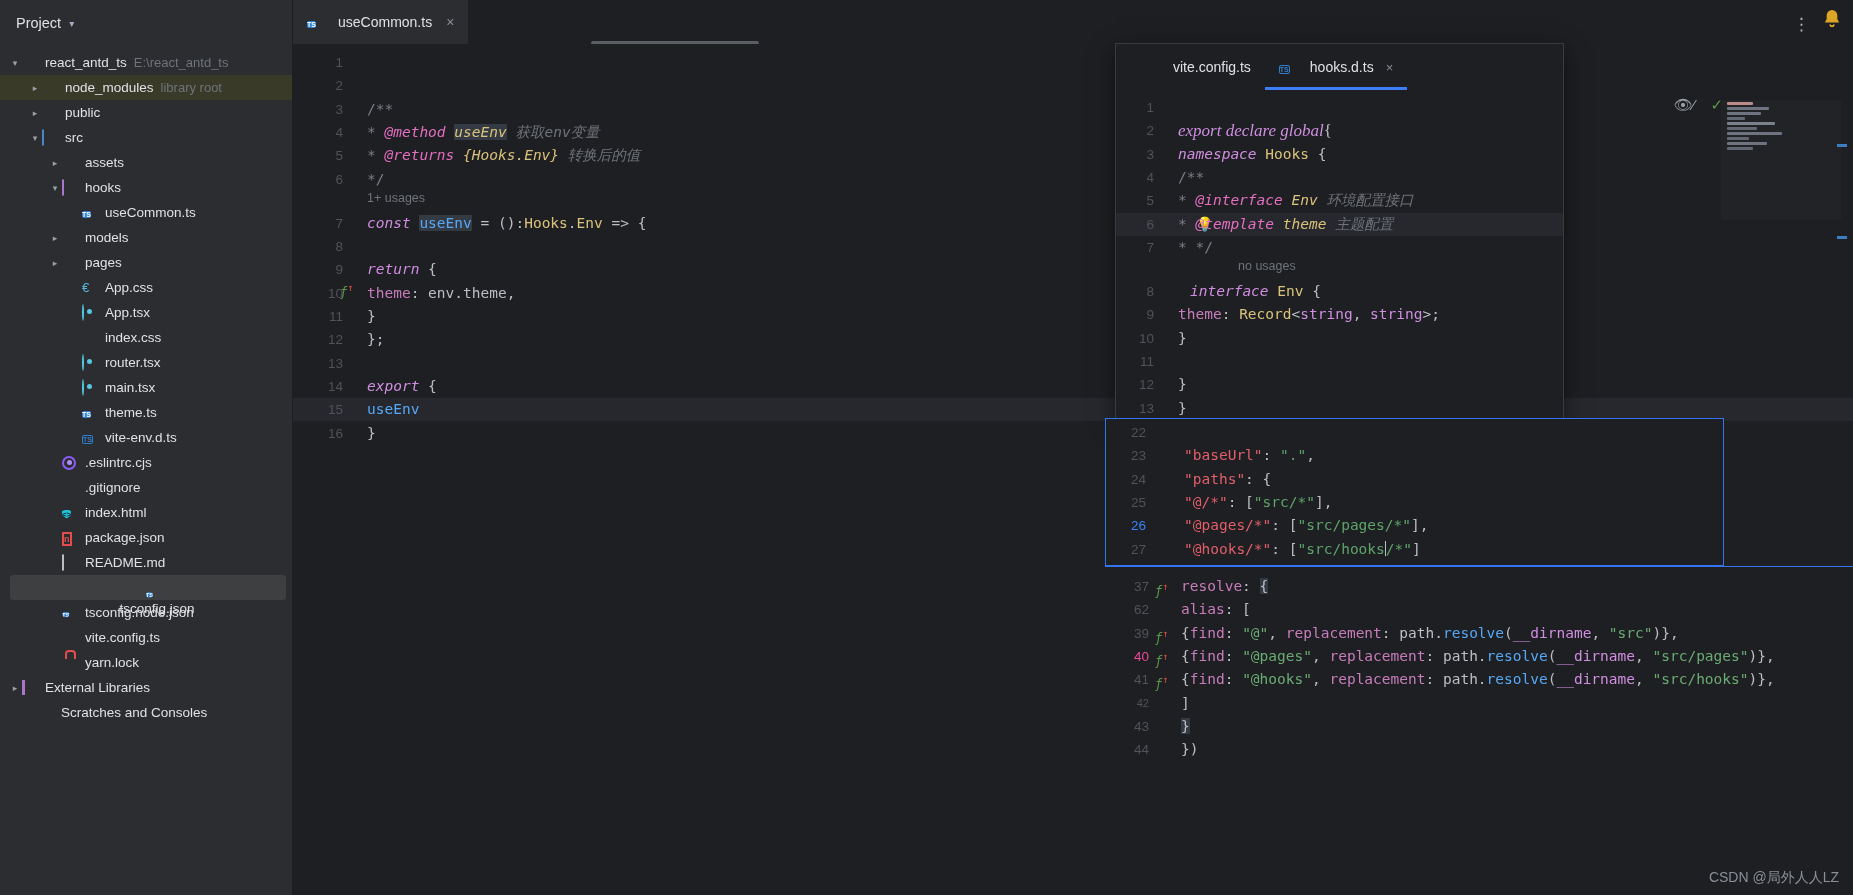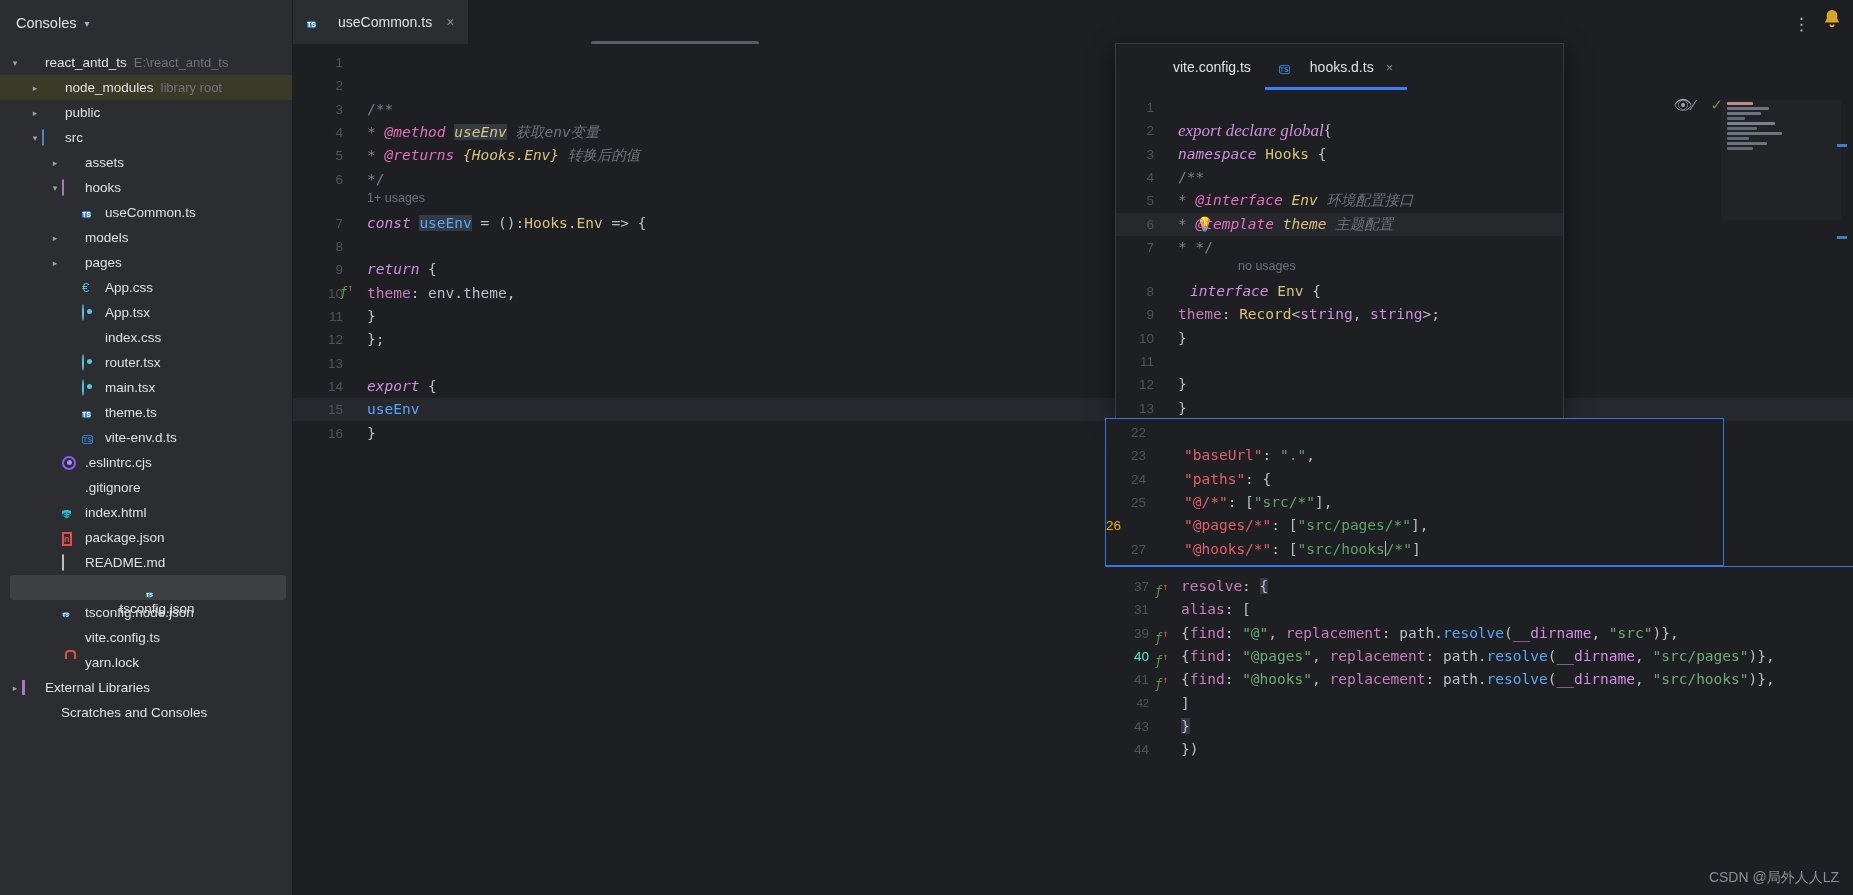--- a/index.html
+++ b/index.html
@@ -155,21 +155,21 @@
   .caret { display:inline-block; width:1px; height:15px; background:#b9c2cc; vertical-align:-2px;}
   .scrollbar-tab { position:absolute; left:298px; top:41px; width:168px; height:4px; background:#5a5d63; border-radius:2px;}
 </style>
 </head>
 <body>
 
 <div class="app">
 
   <div class="sidebar">
     <div class="sidebar-header">
-      <span>Consoles</span>
+      <span>Project</span>
       <span class="chev">▾</span>
     </div>
     <div class="tree" id="tree">
         <div class="row" style="padding-left: 8px;">
           <span class="arrow">▾</span>
           <span class="ico"><span class="ic-folder teal"></span></span>
           <span class="lbl">react_antd_ts</span>
           <span class="sub">E:\react_antd_ts</span>
         </div>
         <div class="row sel-node" style="padding-left: 28px;">
@@ -498,21 +498,21 @@
           </div>
           <div style="position: absolute; left: 0px; right: 0px; top: 48.6px; height: 23.3px;">
             <span style="position:absolute;left:0;width:40px;text-align:right;color:#4f5358;font-family:'Liberation Sans',sans-serif;font-size:13.5px;line-height:23.3px;">24</span>
             <span style="position:absolute;left:78px;line-height:23.3px;font-family:'DejaVu Sans Mono',monospace;font-size:14.5px;"><span class="jsonkey">    "paths"</span><span class="plain">: {</span></span>
           </div>
           <div style="position: absolute; left: 0px; right: 0px; top: 71.9px; height: 23.3px;">
             <span style="position:absolute;left:0;width:40px;text-align:right;color:#4f5358;font-family:'Liberation Sans',sans-serif;font-size:13.5px;line-height:23.3px;">25</span>
             <span style="position:absolute;left:78px;line-height:23.3px;font-family:'DejaVu Sans Mono',monospace;font-size:14.5px;"><span class="jsonkey">      "@/*"</span><span class="plain">: [</span><span class="jsonstr">"src/*"</span><span class="plain">],</span></span>
           </div>
           <div style="position: absolute; left: 0px; right: 0px; top: 95.2px; height: 23.3px;">
-            <span style="position:absolute;left:0;width:40px;color:#eab308;font-family:'Liberation Sans',sans-serif;font-size:13.5px;line-height:23.3px;">26</span>
+            <span style="position:absolute;left:0;width:40px;text-align:right;color:#3b82f6;font-family:'Liberation Sans',sans-serif;font-size:13.5px;line-height:23.3px;">26</span>
             <span style="position:absolute;left:78px;line-height:23.3px;font-family:'DejaVu Sans Mono',monospace;font-size:14.5px;"><span class="jsonkey">      "@pages/*"</span><span class="plain">: [</span><span class="jsonstr">"src/pages/*"</span><span class="plain">],</span></span>
           </div>
           <div style="position: absolute; left: 0px; right: 0px; top: 118.5px; height: 23.3px;">
             <span style="position:absolute;left:0;width:40px;text-align:right;color:#4f5358;font-family:'Liberation Sans',sans-serif;font-size:13.5px;line-height:23.3px;">27</span>
             <span style="position:absolute;left:78px;line-height:23.3px;font-family:'DejaVu Sans Mono',monospace;font-size:14.5px;"><span class="jsonkey">      "@hooks/*"</span><span class="plain">: [</span><span class="jsonstr">"src/hooks</span><span class="caret"></span><span class="jsonstr">/*"</span><span class="plain">]</span></span>
           </div>
           <div style="position: absolute; left: 0px; right: 0px; top: 141.8px; height: 23.3px;">
             <span style="position:absolute;left:0;width:40px;text-align:right;color:#4f5358;font-family:'Liberation Sans',sans-serif;font-size:13.5px;line-height:23.3px;">28</span>
             <span style="position:absolute;left:78px;line-height:23.3px;font-family:'DejaVu Sans Mono',monospace;font-size:14.5px;"><span class="plain">    }</span></span>
           </div>
@@ -520,30 +520,30 @@
     </div>
 
     <div class="panel panel-vite">
       <div style="position:relative;" id="viteLines">
           <div style="position: absolute; left: 0px; right: 0px; top: 8px; height: 23.3px;">
             <span style="position:absolute;left:0;width:44px;text-align:right;color:#4f5358;font-family:'Liberation Sans',sans-serif;font-size:13.5px;line-height:23.3px;">37</span>
             <span class="fx" style="position:absolute;left:50px;line-height:23.3px;">ƒ<sup>↑</sup></span>
             <span style="position:absolute;left:76px;line-height:23.3px;font-family:'DejaVu Sans Mono',monospace;font-size:14.5px;"><span class="prop">  resolve</span><span class="plain">: </span><span class="plain hl">{</span></span>
           </div>
           <div style="position: absolute; left: 0px; right: 0px; top: 31.3px; height: 23.3px;">
-            <span style="position:absolute;left:0;width:44px;text-align:right;color:#4f5358;font-family:'Liberation Sans',sans-serif;font-size:13.5px;line-height:23.3px;">31</span>
+            <span style="position:absolute;left:0;width:44px;text-align:right;color:#4f5358;font-family:'Liberation Sans',sans-serif;font-size:13.5px;line-height:23.3px;">62</span>
             <span style="position:absolute;left:76px;line-height:23.3px;font-family:'DejaVu Sans Mono',monospace;font-size:14.5px;"><span class="prop">    alias</span><span class="plain">: [</span></span>
           </div>
           <div style="position: absolute; left: 0px; right: 0px; top: 54.6px; height: 23.3px;">
             <span style="position:absolute;left:0;width:44px;text-align:right;color:#4f5358;font-family:'Liberation Sans',sans-serif;font-size:13.5px;line-height:23.3px;">39</span>
             <span class="fx" style="position:absolute;left:50px;line-height:23.3px;">ƒ<sup>↑</sup></span>
             <span style="position:absolute;left:76px;line-height:23.3px;font-family:'DejaVu Sans Mono',monospace;font-size:14.5px;"><span class="plain">      {</span><span class="prop">find</span><span class="plain">: </span><span class="str">"@"</span><span class="plain">, </span><span class="prop">replacement</span><span class="plain">: </span><span class="plain">path.</span><span class="fn">resolve</span><span class="plain">(</span><span class="kw2">__dirname</span><span class="plain">, </span><span class="str">"src"</span><span class="plain">)},</span></span>
           </div>
           <div style="position: absolute; left: 0px; right: 0px; top: 77.9px; height: 23.3px;">
-            <span style="position:absolute;left:0;width:44px;text-align:right;color:#5eead4;font-family:'Liberation Sans',sans-serif;font-size:13.5px;line-height:23.3px;">40</span>
+            <span style="position:absolute;left:0;width:44px;text-align:right;color:#ec4899;font-family:'Liberation Sans',sans-serif;font-size:13.5px;line-height:23.3px;">40</span>
             <span class="fx" style="position:absolute;left:50px;line-height:23.3px;">ƒ<sup>↑</sup></span>
             <span style="position:absolute;left:76px;line-height:23.3px;font-family:'DejaVu Sans Mono',monospace;font-size:14.5px;"><span class="plain">      {</span><span class="prop">find</span><span class="plain">: </span><span class="str">"@pages"</span><span class="plain">, </span><span class="prop">replacement</span><span class="plain">: </span><span class="plain">path.</span><span class="fn">resolve</span><span class="plain">(</span><span class="kw2">__dirname</span><span class="plain">, </span><span class="str">"src/pages"</span><span class="plain">)},</span></span>
           </div>
           <div style="position: absolute; left: 0px; right: 0px; top: 101.2px; height: 23.3px;">
             <span style="position:absolute;left:0;width:44px;text-align:right;color:#4f5358;font-family:'Liberation Sans',sans-serif;font-size:13.5px;line-height:23.3px;">41</span>
             <span class="fx" style="position:absolute;left:50px;line-height:23.3px;">ƒ<sup>↑</sup></span>
             <span style="position:absolute;left:76px;line-height:23.3px;font-family:'DejaVu Sans Mono',monospace;font-size:14.5px;"><span class="plain">      {</span><span class="prop">find</span><span class="plain">: </span><span class="str">"@hooks"</span><span class="plain">, </span><span class="prop">replacement</span><span class="plain">: </span><span class="plain">path.</span><span class="fn">resolve</span><span class="plain">(</span><span class="kw2">__dirname</span><span class="plain">, </span><span class="str">"src/hooks"</span><span class="plain">)},</span></span>
           </div>
           <div style="position: absolute; left: 0px; right: 0px; top: 124.5px; height: 23.3px;">
             <span style="position:absolute;left:0;width:44px;text-align:right;color:#4f5358;font-family:'Liberation Sans',sans-serif;font-size:11px;line-height:23.3px;">42</span>

